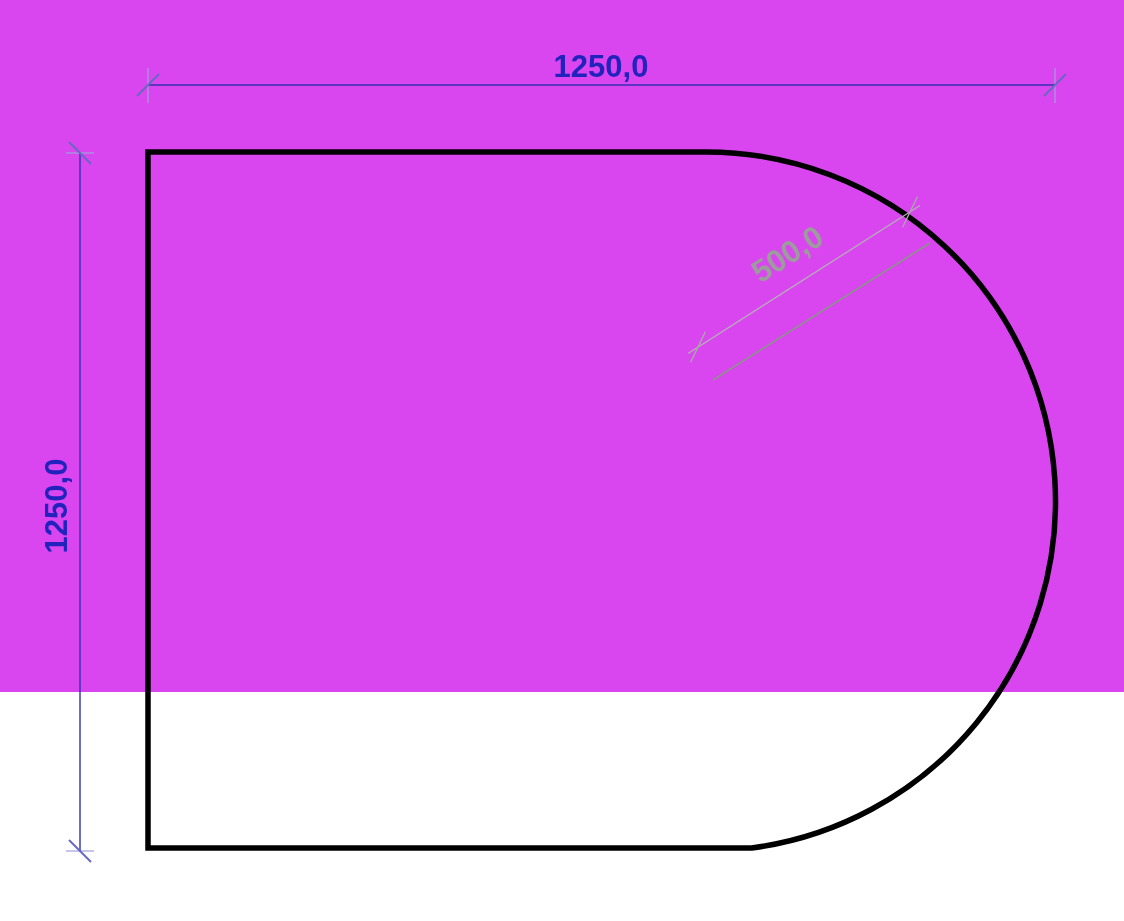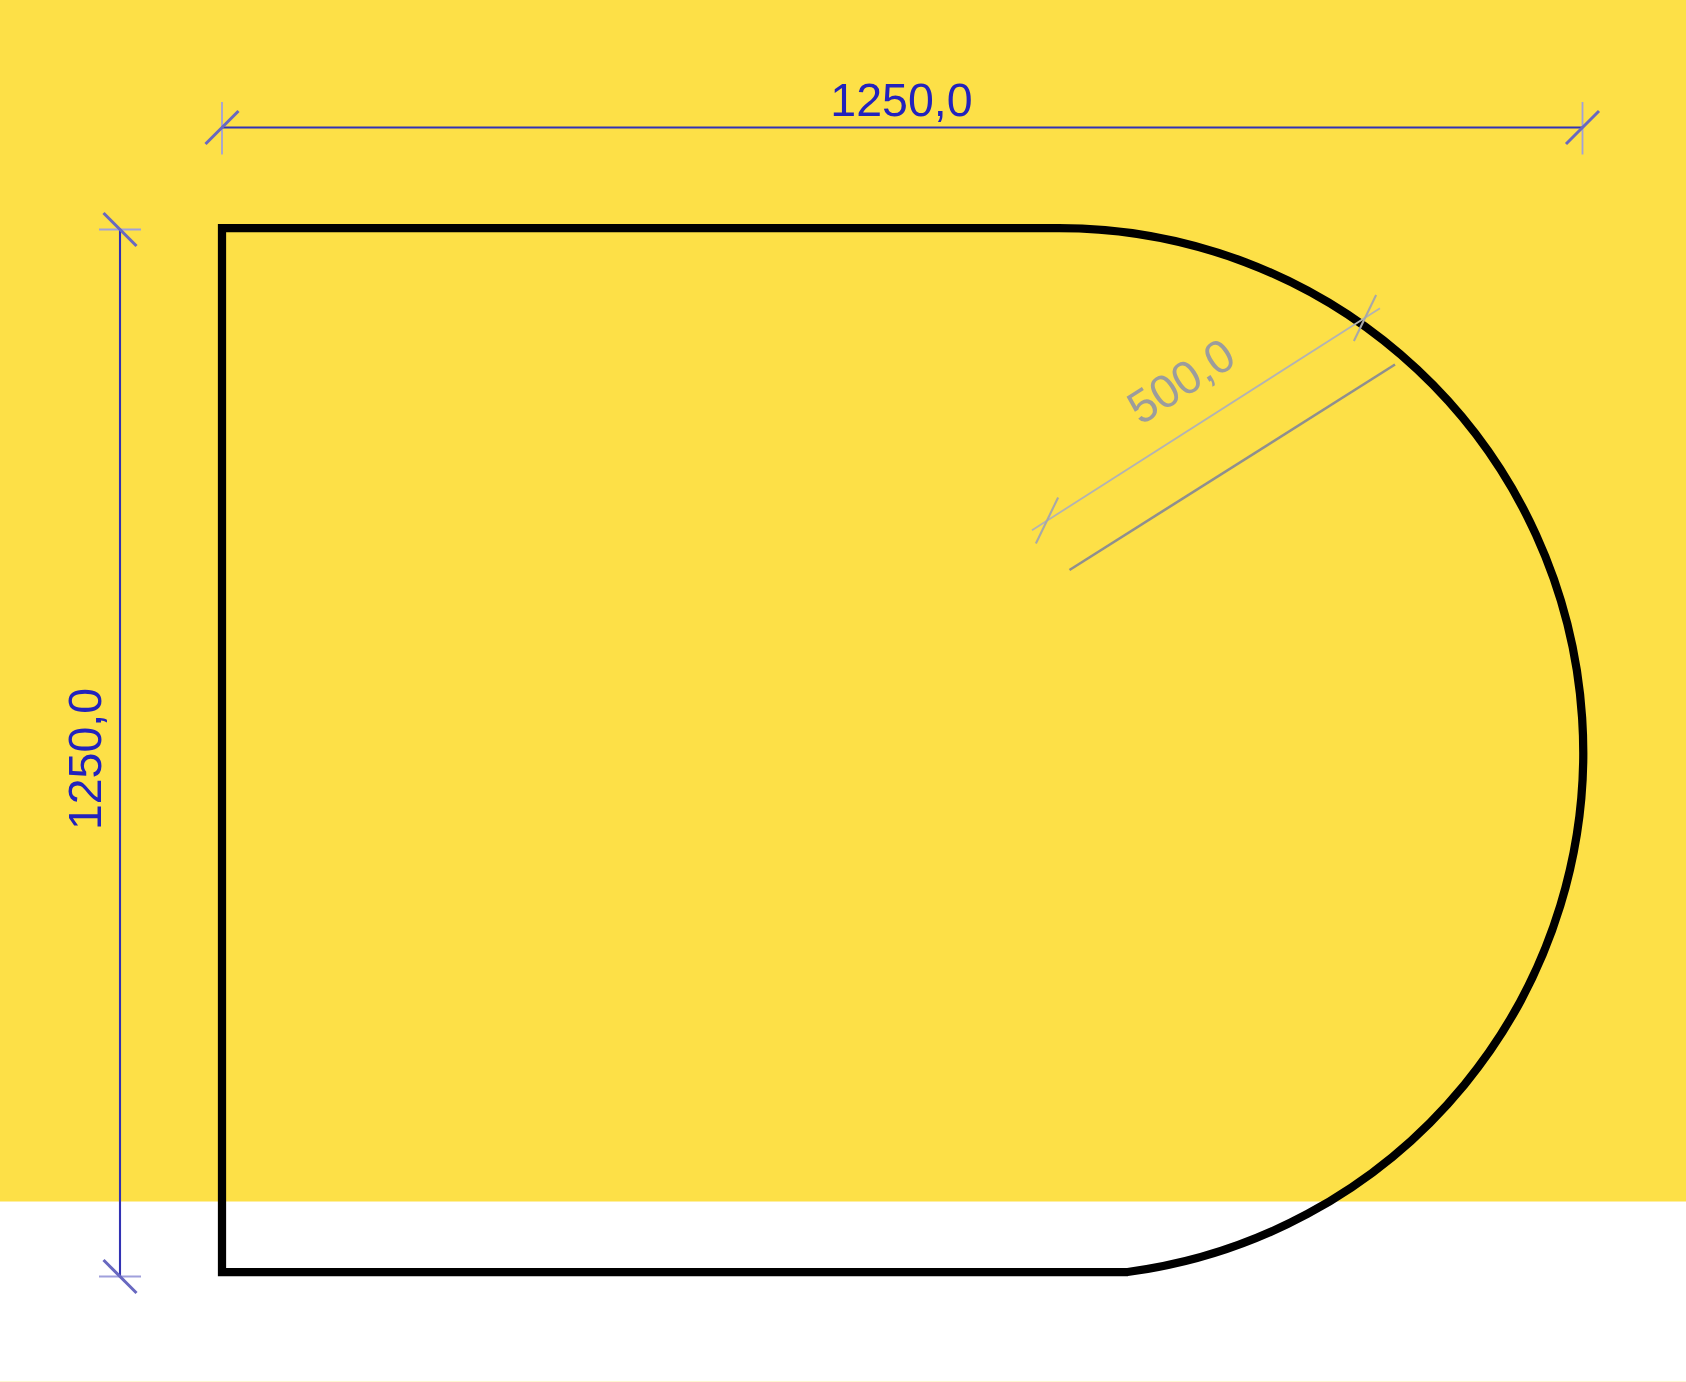--- a/index.html
+++ b/index.html
@@ -6,22 +6,23 @@
     margin: 0;
     padding: 0;
     background: #ffffff;
     width: 1124px;
     height: 921px;
     overflow: hidden;
   }
   .canvas-wrap {
     position: relative;
     width: 1124px;
-    height: 801px;
-    background: #fde047;
+    height: 692px;
+    background: #d946ef;
+    font-weight: bold;
   }
   svg text {
     font-family: "Liberation Sans", sans-serif;
     font-size: 31px;
   }
   .dim-line   { fill: none; stroke-width: 1.4; }
   .ext-line   { fill: none; stroke-width: 1.2; }
   .tick       { fill: none; stroke-width: 2; }
   .gray-dim   { fill: none; stroke-width: 1.2; }
   .gray-tick  { fill: none; stroke-width: 1.4; }

